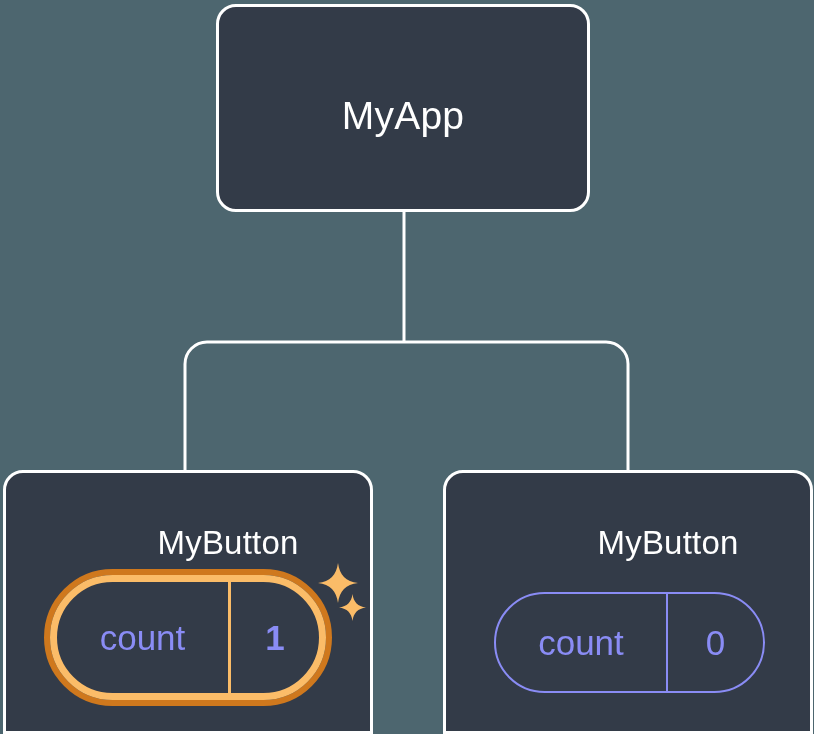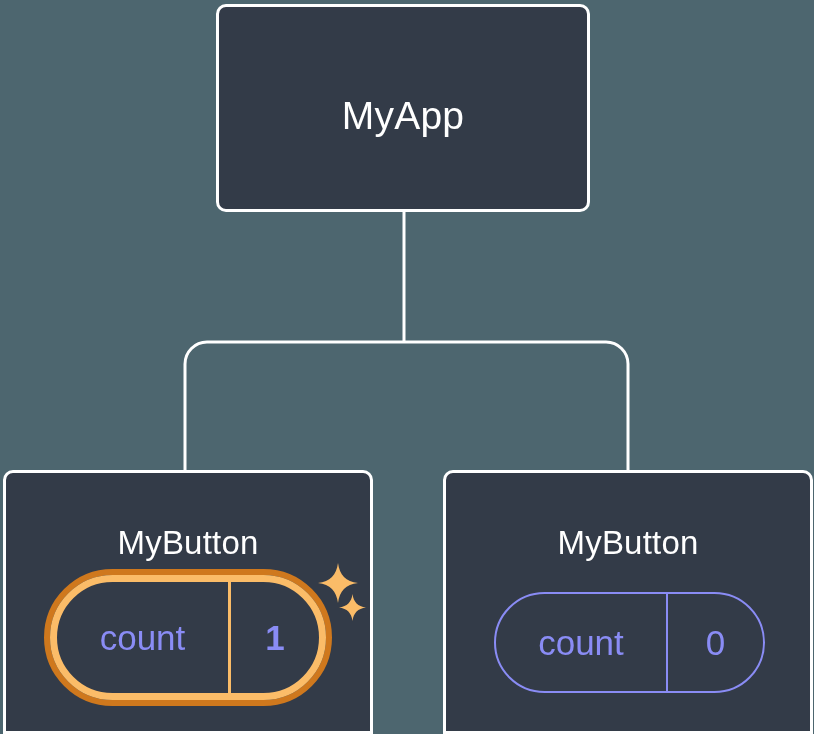--- a/index.html
+++ b/index.html
@@ -28,21 +28,21 @@
     height: 734px;
     pointer-events: none;
   }
 
   
   .node-box {
     position: absolute;
     box-sizing: border-box;
     background: #333b48;
     border: 3px solid #ffffff;
-    border-radius: 10px;
+    border-radius: 20px;
   }
   .node-title {
     position: absolute;
     left: 0;
     width: 100%;
     text-align: center;
     color: #ffffff;
     font-weight: 400;
     letter-spacing: 0.2px;
     white-space: nowrap;
@@ -73,20 +73,21 @@
     top: 470px;
     width: 370px;
     height: 264px;
     border-bottom-left-radius: 0;
     border-bottom-right-radius: 0;
   }
   .child-title {
     top: 50px;
     font-size: 33px;
     line-height: 39px;
+    margin-left: 40px;
   }
 
   
   .pill {
     position: absolute;
     box-sizing: border-box;
     display: flex;
     align-items: stretch;
   }
 

